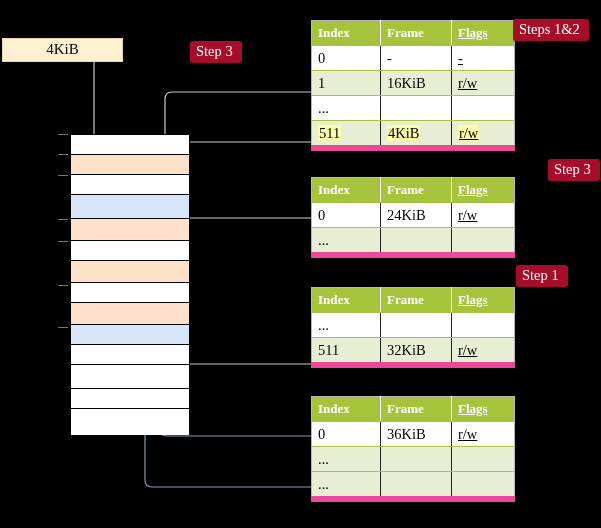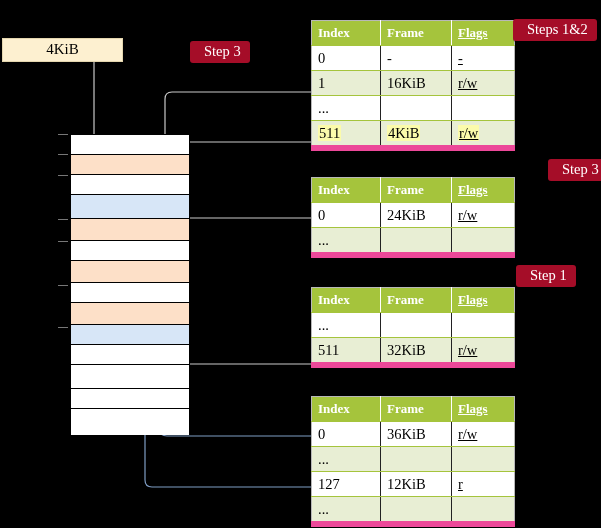--- a/index.html
+++ b/index.html
@@ -63,21 +63,21 @@
   .col-index { width: 56px; }
   .col-frame { width: 58px; }
   .col-flags { width: 50px; text-decoration: underline; }
 
   
   .badge {
     position: absolute;
     background: #a50d28;
     color: #ffffff;
     font-size: 14.5px;
-    padding: 2px 9px 3px 14px;
+    padding: 2px 9px 3px 6px;
     border-radius: 3px;
     white-space: nowrap;
     line-height: 17px;
     box-shadow: 0 1px 0 rgba(0,0,0,.35);
   }
 
   
   .sizebox {
     position: absolute;
     background: #fdf0d0;
@@ -276,25 +276,20 @@
           <tr class="odd">
             <td class="col-index">0</td>
             <td class="col-frame">36KiB</td>
             <td class="col-flags">r/w</td>
           </tr>
           <tr class="even">
             <td class="col-index">...</td>
             <td class="col-frame"></td>
             <td class="col-flags"></td>
           </tr>
-          <tr class="odd">
-            <td class="col-index">127</td>
-            <td class="col-frame">12KiB</td>
-            <td class="col-flags">r</td>
-          </tr>
           <tr class="even">
             <td class="col-index">...</td>
             <td class="col-frame"></td>
             <td class="col-flags"></td>
           </tr>
         </tbody>
       </table>
     </div>
 
   <div id="badges-host">

